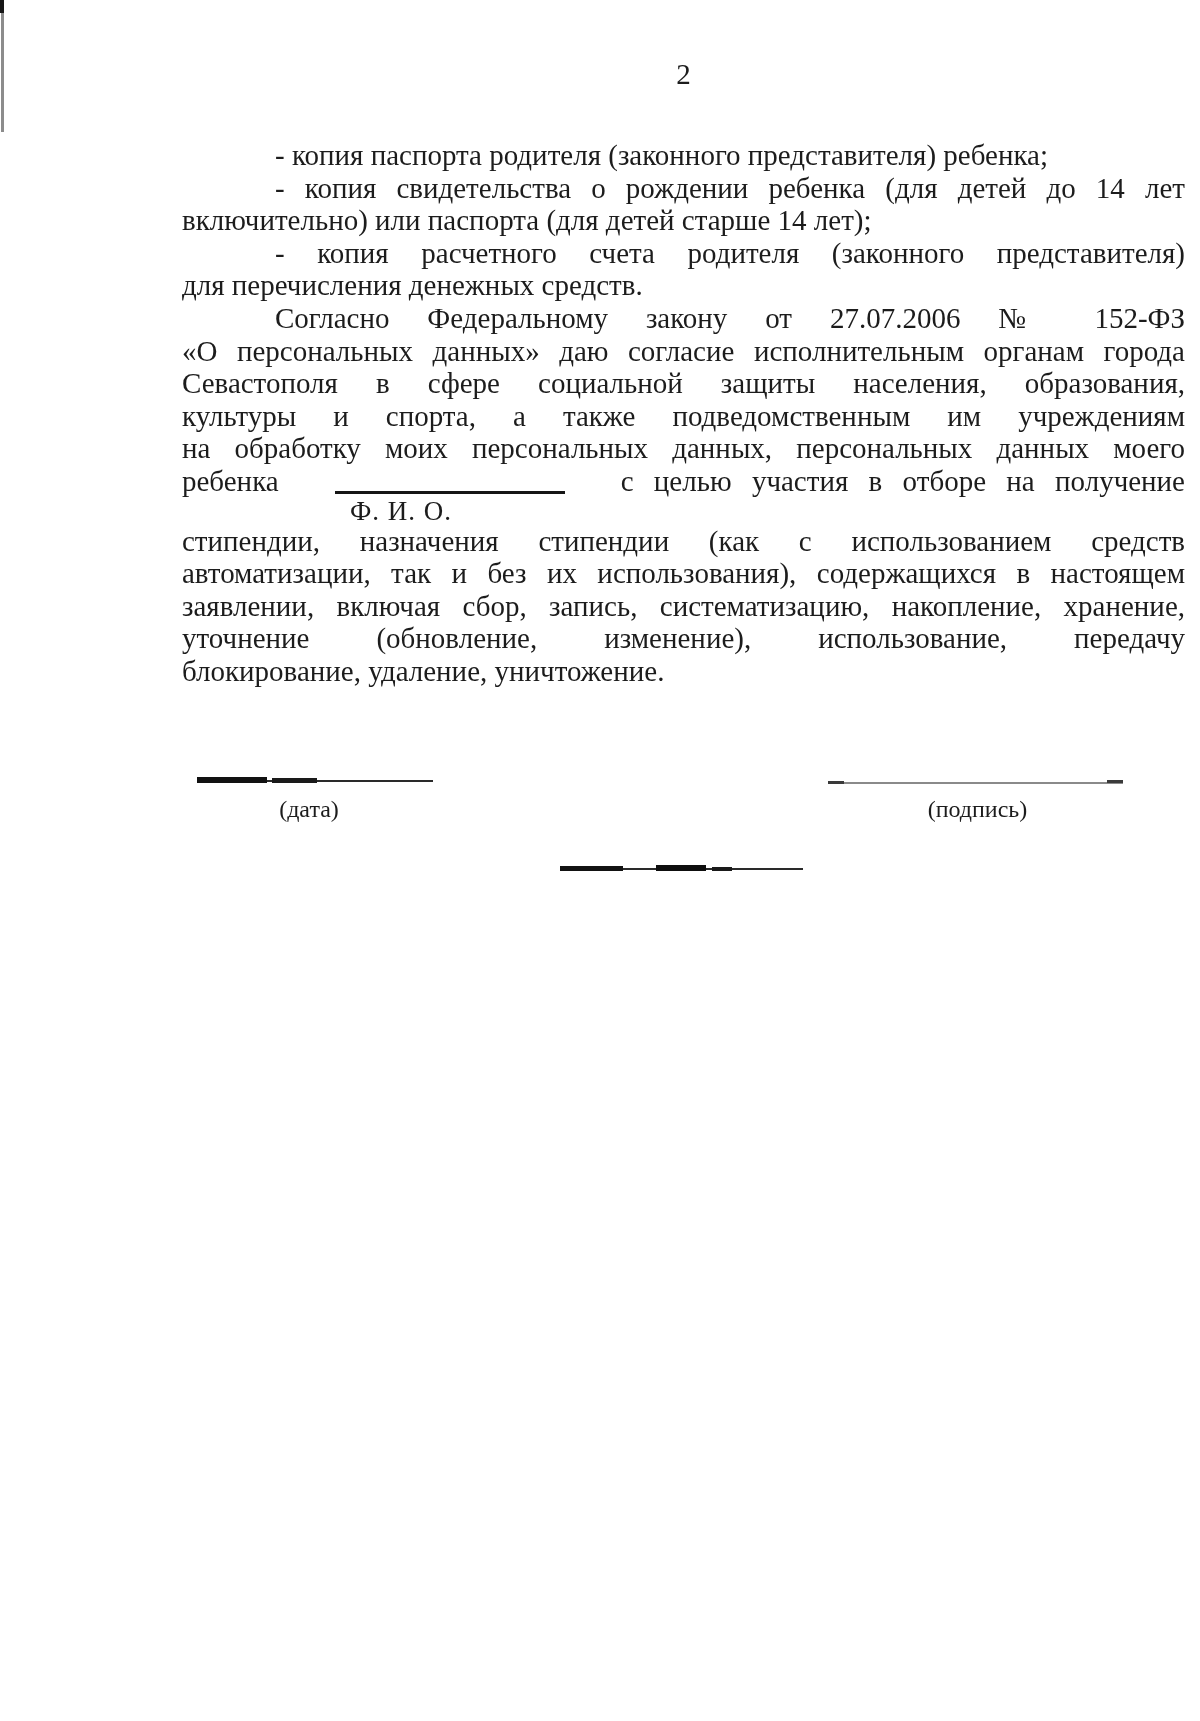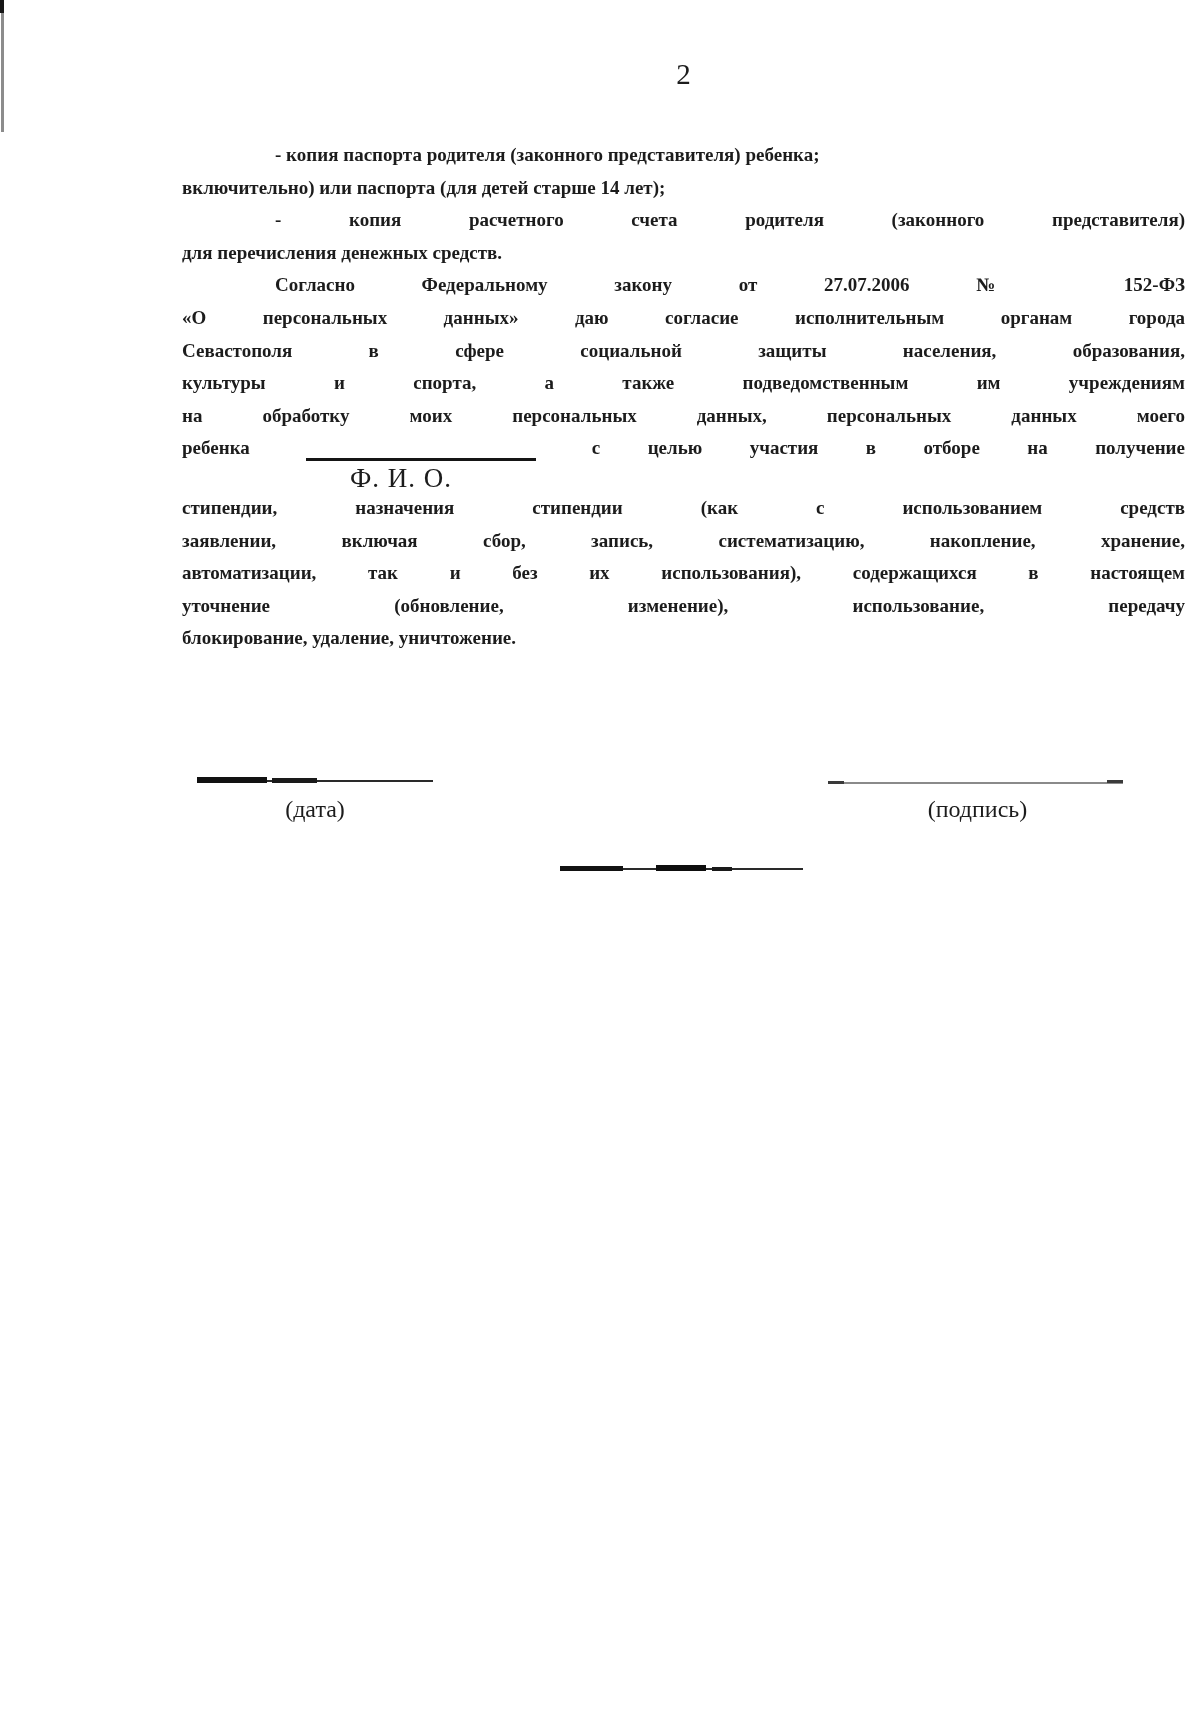--- a/index.html
+++ b/index.html
@@ -33,23 +33,22 @@
     text-align: center;
   }
   .body-text {
     position: absolute;
     left: 182px; top: 139px;
     width: 1003px;
   }
   .line {
     height: 32.6px;
     line-height: 32.6px;
-    font-size: 19px;
+    font-size: 29px;
     white-space: nowrap;
-    font-weight: bold;
   }
   .line.stretch {
     white-space: normal;
     text-align: justify;
     text-align-last: justify;
   }
   .line.indent { text-indent: 93px; }
   .blank-row { display: flex; align-items: stretch; white-space: nowrap; gap: 48px; }
   .blank-row .prefix { display: block; }
   .blank-row .blank {
@@ -85,52 +84,53 @@
   .line-mid-blob1 { left: 560px; top: 866px; width: 63px; height: 5px; background: #121212; }
   .line-mid-blob2 { left: 656px; top: 865px; width: 50px; height: 6px; background: #0e0e0e; }
   .line-mid-blob3 { left: 712px; top: 867px; width: 20px; height: 4px; background: #1a1a1a; }
   .sig-label {
     position: absolute;
     top: 795px;
     height: 28px; line-height: 28px;
     font-size: 24px;
     text-align: center;
   }
-  .label-date { left: 255px; width: 120px; }
+  .label-date { left: 249px; width: 120px; }
   .label-sign { left: 895px; width: 165px; font-family: Liberation Serif, serif; }
 </style>
 </head>
 <body>
 
 <div class="page">
 
   <div class="edge-black"></div>
   <div class="edge-gray"></div>
 
   <div class="page-number">2</div>
 
   <div class="body-text" id="body-text">
       <div class="line indent">- копия паспорта родителя (законного представителя) ребенка;</div>
+      <div class="line indent stretch">- копия свидетельства о рождении ребенка (для детей до 14 лет</div>
       <div class="line">включительно) или паспорта (для детей старше 14 лет);</div>
       <div class="line indent stretch">- копия расчетного счета родителя (законного представителя)</div>
       <div class="line">для перечисления денежных средств.</div>
       <div class="line indent stretch">Согласно Федеральному закону от 27.07.2006 № 152-ФЗ</div>
       <div class="line stretch">«О персональных данных» даю согласие исполнительным органам города</div>
       <div class="line stretch">Севастополя в сфере социальной защиты населения, образования,</div>
       <div class="line stretch">культуры и спорта, а также подведомственным им учреждениям</div>
       <div class="line stretch">на обработку моих персональных данных, персональных данных моего</div>
       <div class="line blank-row">
         <span class="prefix">ребенка</span>
         <span class="blank"></span>
         <span class="tail">с целью участия в отборе на получение</span>
       </div>
       <div class="caption-line">Ф. И. О.</div>
       <div class="line stretch">стипендии, назначения стипендии (как с использованием средств</div>
+      <div class="line stretch">автоматизации, так и без их использования), содержащихся в настоящем</div>
       <div class="line stretch">заявлении, включая сбор, запись, систематизацию, накопление, хранение,</div>
-      <div class="line stretch">автоматизации, так и без их использования), содержащихся в настоящем</div>
       <div class="line stretch">уточнение (обновление, изменение), использование, передачу</div>
       <div class="line">блокирование, удаление, уничтожение.</div>
     </div>
 
   <div class="sig-line line-date"></div>
   <div class="sig-line line-date-blob1"></div>
   <div class="sig-line line-date-blob2"></div>
 
   <div class="sig-line line-sign"></div>
   <div class="sig-line line-sign-tick-l"></div>

